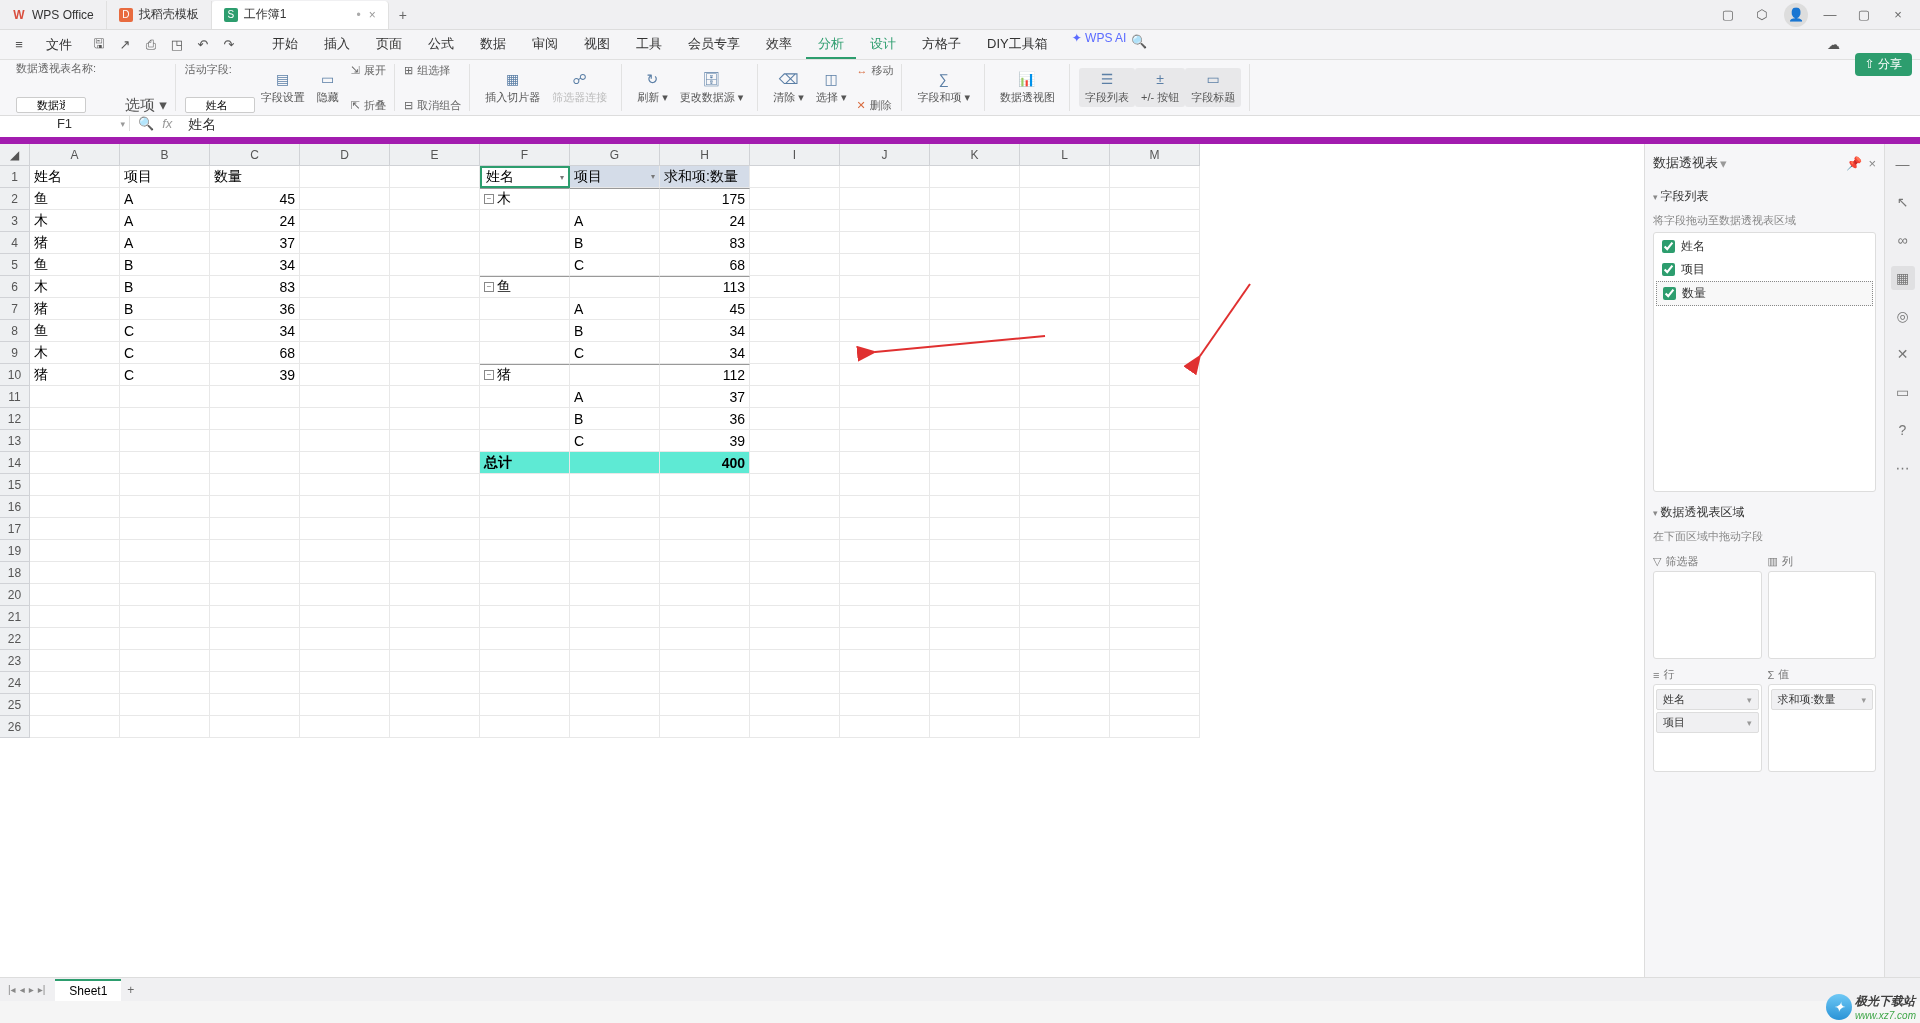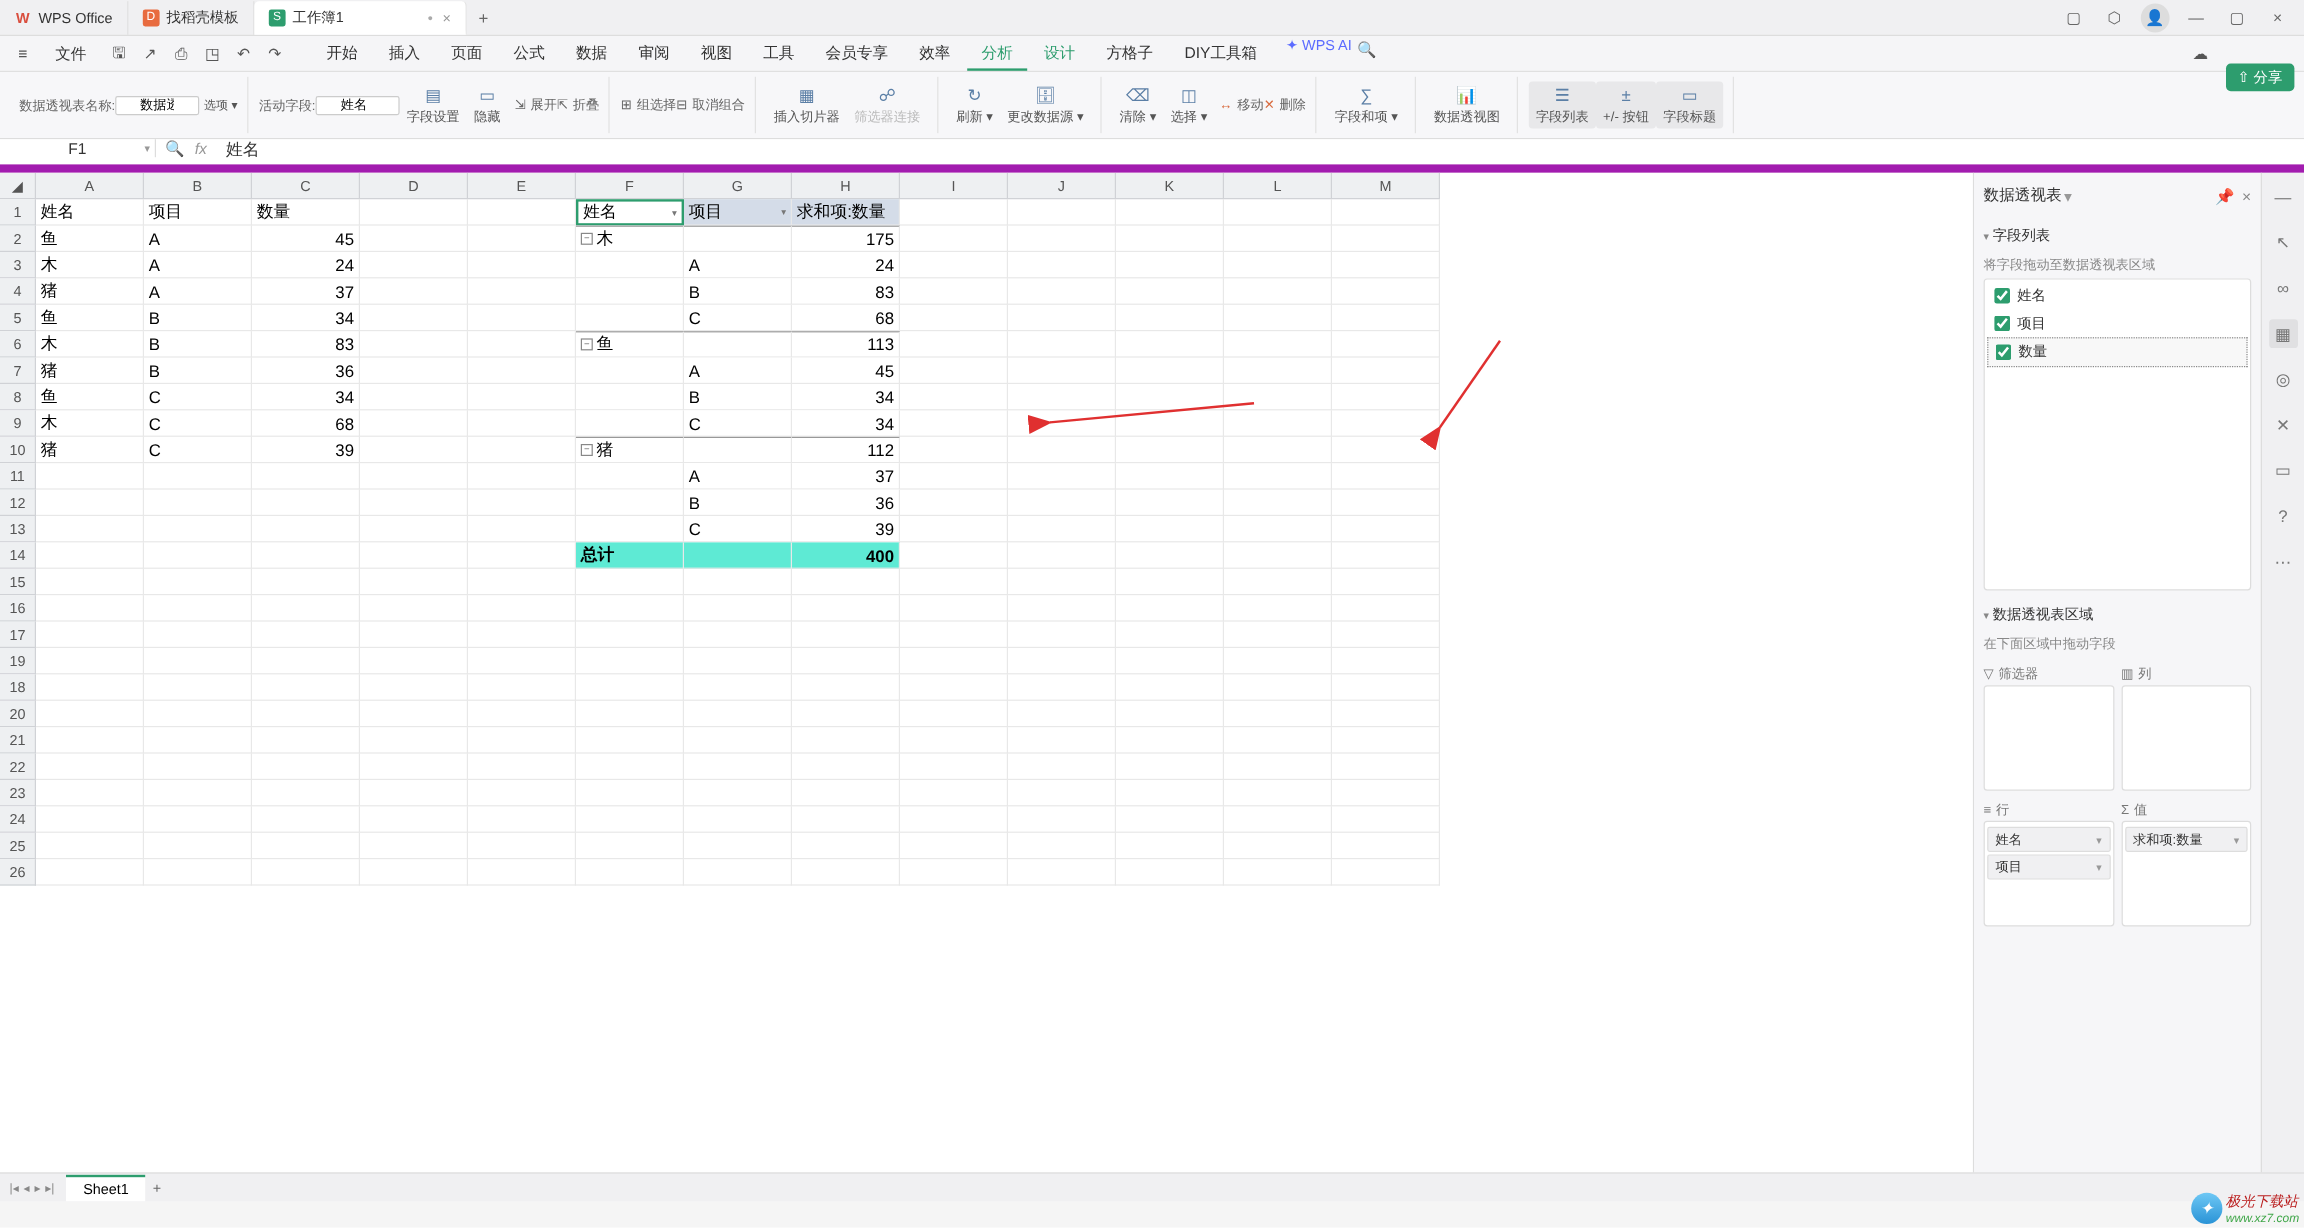--- a/index.html
+++ b/index.html
@@ -26,24 +26,24 @@
 .wps-ai { color: #5b6bff; font-size: 12px; margin-left: 10px; }
 .menubar-right { margin-left: auto; display: flex; align-items: center; gap: 10px; }
 .share-btn { background: #2d9d6e; color: #fff; padding: 3px 10px; border-radius: 4px; font-size: 12px; margin-top: 40px; }
 
 
 .toolbar { height: 56px; background: #f7f7f9; display: flex; align-items: stretch; padding: 4px 8px; border-bottom: 1px solid #ddd; gap: 1px; }
 .toolbar-group { display: flex; align-items: center; padding: 0 8px; border-right: 1px solid #e2e2e2; }
 .toolbar-item { display: flex; flex-direction: column; align-items: center; justify-content: center; padding: 2px 6px; font-size: 11px; color: #555; gap: 2px; cursor: pointer; }
 .toolbar-item.active { background: #e8e8ea; border-radius: 3px; }
 .toolbar-item .icon { width: 18px; height: 18px; color: #5b7fa6; display: flex; align-items: center; justify-content: center; font-size: 14px; }
-.toolbar-label-group { display: flex; gap: 0; font-size: 11px; color: #666; align-items: flex-end; }
+.toolbar-label-group { display: flex; flex-direction: column; gap: 20px; font-size: 11px; color: #666; }
 .toolbar-label-row { display: flex; align-items: center; gap: 4px; }
 .toolbar-input { border: 1px solid #ccc; background: #fff; padding: 1px 20px; font-size: 11px; width: 70px; border-radius: 2px; }
-.toolbar-dropdown { font-size: 10px; color: #555; }
+.toolbar-dropdown { font-size: 15px; color: #555; margin-left: 35px; }
 
 
 .formula-bar { height: 28px; background: #fff; display: flex; align-items: flex-start; border-bottom: 7px solid #a21caf; }
 .name-box { width: 130px; border-right: 1px solid #ddd; padding: 0 8px; font-size: 13px; color: #333; display: flex; align-items: center; justify-content: center; position: relative; }
 .name-box-arrow { position: absolute; right: 4px; color: #999; font-size: 9px; }
 .fx-icons { display: flex; align-items: center; padding: 0 8px; gap: 8px; color: #999; font-size: 13px; }
 .formula-input { flex: 1; padding: 0 8px; font-size: 14px; color: #333; }
 
 
 .main-area { display: flex; height: calc(100% - 172px); }
@@ -90,21 +90,21 @@
 .strip-icon { width: 24px; height: 24px; display: flex; align-items: center; justify-content: center; border-radius: 3px; }
 .strip-icon.active { background: #e0e0e2; }
 
 
 .sheet-tabs { position: absolute; bottom: 22px; left: 0; right: 0; height: 24px; background: #f0f0f2; border-top: 1px solid #ddd; display: flex; align-items: center; padding: 0 8px; font-size: 12px; }
 .sheet-nav { display: flex; gap: 4px; color: #888; font-size: 10px; }
 .sheet-tab { padding: 3px 14px; background: #fff; border-top: 2px solid #2d9d6e; margin-left: 10px; }
 .sheet-add { margin-left: 6px; color: #666; }
 
 .watermark { position: absolute; bottom: 2px; right: 4px; display: flex; align-items: center; gap: 3px; font-size: 12px; font-style: italic; z-index: 10; }
-.watermark .cn { color: #b91c1c; font-weight: normal; }
+.watermark .cn { color: #404040; font-weight: bold; }
 .watermark .url { color: #3fa648; font-size: 10px; }
 .watermark .logo { width: 26px; height: 26px; border-radius: 50%; background: linear-gradient(#6ec8f5,#2a93d6); display: flex; align-items: center; justify-content: center; color: #fff; font-size: 14px; }
 </style>
 </head>
 <body>
 
 <div class="titlebar">
   <div class="tab">
     <span class="icon" style="color:#d94e3e;font-weight:bold">W</span>
     <span>WPS Office</span>

